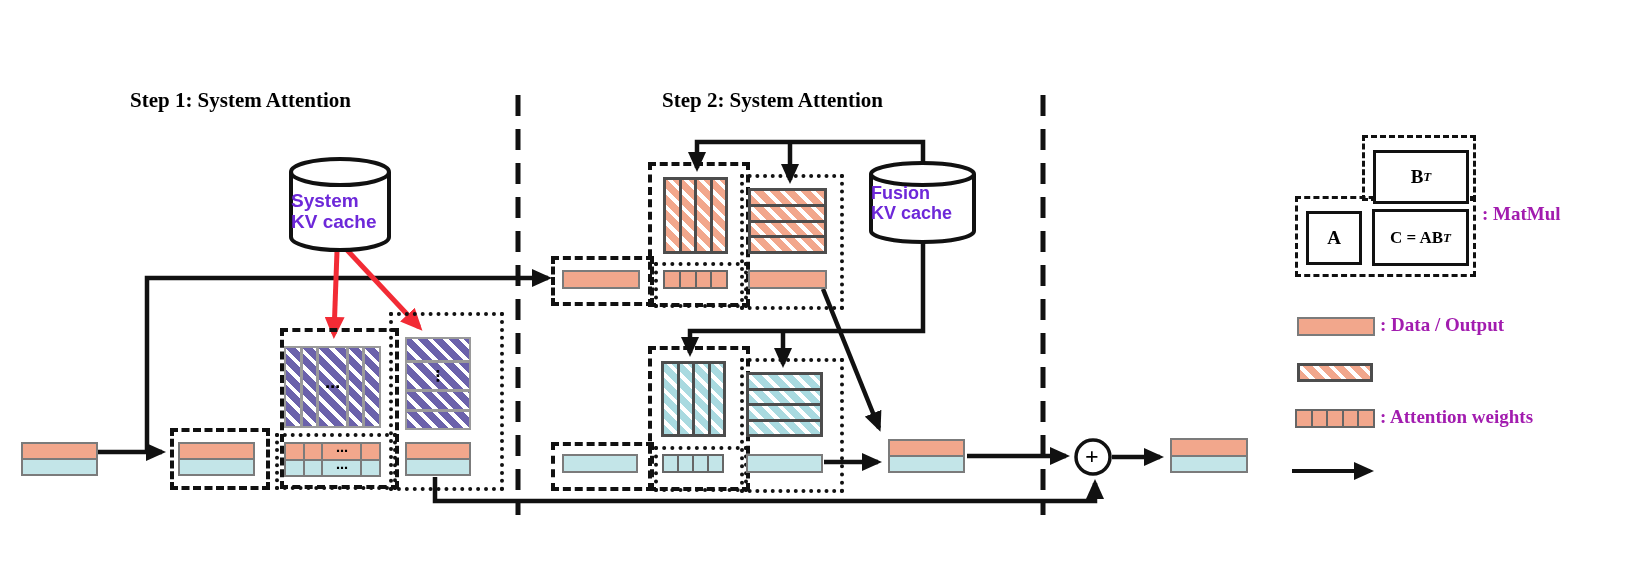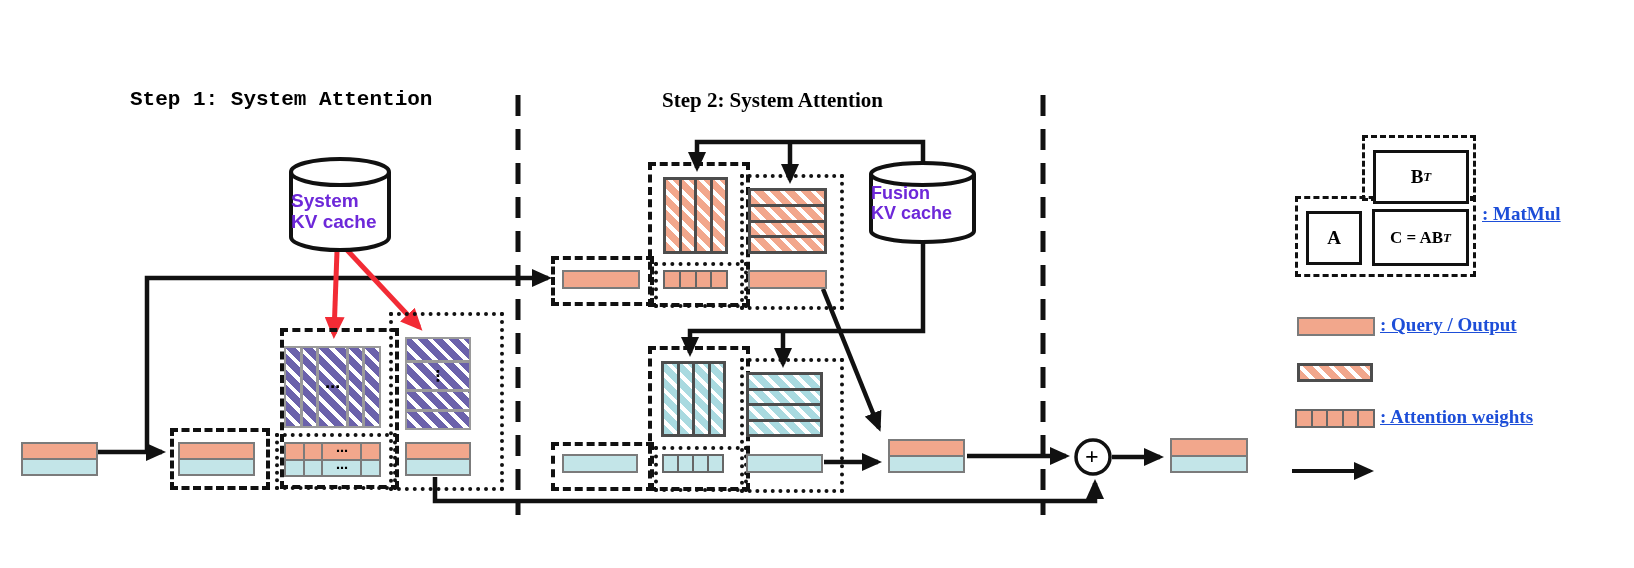--- a/index.html
+++ b/index.html
@@ -1,21 +1,21 @@
 <!DOCTYPE html>
 <html><head>
 <meta charset="utf-8">
 <style>
   html,body{margin:0;padding:0;background:#fff;}
   .canvas{position:relative;width:1634px;height:568px;background:#fff;overflow:hidden;
           font-family:"Liberation Serif",serif;}
   svg.layer{position:absolute;left:0;top:0;z-index:1;}
   .title{position:absolute;z-index:3;font:bold 21px "Liberation Serif",serif;color:#000;text-align:center;white-space:nowrap;}
   .cyl-label{position:absolute;z-index:3;font:bold 19px "Liberation Sans",sans-serif;color:#6d28d9;text-align:left;line-height:1.12;}
-  .legend-text{position:absolute;z-index:3;font:bold 19px "Liberation Serif",serif;color:#1d4ed8;white-space:nowrap;text-decoration:underline;}
+  .legend-text{position:absolute;z-index:3;font:bold 19px "Liberation Serif",serif;color:#a21caf;white-space:nowrap;}
   .dash-box{position:absolute;z-index:2;border:4px dashed #111;background:transparent;}
   .dot-box{position:absolute;z-index:2;border:4px dotted #111;background:transparent;}
   .bar{position:absolute;z-index:4;border:2px solid #7b7b7b;box-sizing:border-box;}
   .salmon{background:#F2A78C;}
   .tealc{background:#C3E5E8;}
   .hatch-salmon{background:repeating-linear-gradient(45deg,#F2A78C 0 7px,#ffffff 7px 11px);}
   .hatch-teal{background:repeating-linear-gradient(45deg,#A9DAE0 0 7px,#ffffff 7px 11px);}
   .hatch-purple{background:repeating-linear-gradient(45deg,#6B62AB 0 7px,#ffffff 7px 11px);}
   .dualbar{position:absolute;z-index:4;display:flex;flex-direction:column;background:#7b7b7b;padding:2px;gap:2px;box-sizing:border-box;}
   .dualbar > div{flex:1;}
@@ -76,21 +76,21 @@
     <ellipse cx="340" cy="172" rx="49" ry="13" fill="#fff" stroke="#111" stroke-width="4"></ellipse>
 
     <path d="M871,174 V231 A51.5,11 0 0 0 974,231 V174" fill="#fff" stroke="#111" stroke-width="4"></path>
     <ellipse cx="922.5" cy="174" rx="51.5" ry="11" fill="#fff" stroke="#111" stroke-width="4"></ellipse>
 
     <circle cx="1093" cy="457" r="17" fill="#fff" stroke="#111" stroke-width="3.5"></circle>
 
     <path d="M1292,471 H1370" fill="none" stroke="#111" stroke-width="4" marker-end="url(#ah)"></path>
   </svg>
 
-  <div class="title" style="left:130px;top:88px;width:245px;font-family:Liberation Mono, monospace;">Step 1: System Attention</div>
+  <div class="title" style="left:118px;top:88px;width:245px;">Step 1: System Attention</div>
   <div class="title" style="left:650px;top:88px;width:245px;">Step 2: System Attention</div>
 
   <div class="cyl-label" style="left:291px;top:190px;width:98px;">
     <div>System</div>
     <div>KV cache</div>
   </div>
   <div class="cyl-label" style="left:871px;top:183px;width:103px;font-size:18px;">
     <div>Fusion</div>
     <div>KV cache</div>
   </div>
@@ -239,21 +239,21 @@
   <div class="mm-rect" style="left:1306px;top:211px;width:50px;height:48px;">
     <span>A</span>
   </div>
   <div class="mm-rect" style="left:1372px;top:209px;width:91px;height:51px;font-size:17px;">
     <span>C = AB</span>
       <sup>T</sup>
   </div>
   <div class="legend-text" style="left:1482px;top:203px;">: MatMul</div>
 
   <div class="legend-swatch salmon" style="left:1297px;top:317px;width:78px;height:19px;border:2.5px solid #7b7b7b;"></div>
-  <div class="legend-text" style="left:1380px;top:314px;">: Query / Output</div>
+  <div class="legend-text" style="left:1380px;top:314px;">: Data / Output</div>
 
   <div class="legend-swatch hatch-salmon" style="left:1297px;top:363px;width:76px;height:19px;border:3px solid #4d4d4d;"></div>
 
   <div class="attn attn-dark" style="left:1295px;top:409px;width:80px;height:19px;">
     <div class="arow">
       <div class="salmon"></div>
       <div class="salmon"></div>
       <div class="salmon"></div>
       <div class="salmon"></div>
       <div class="salmon"></div>

